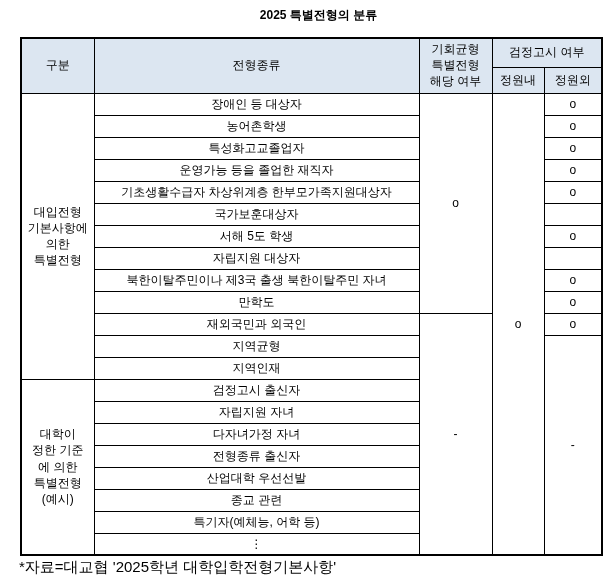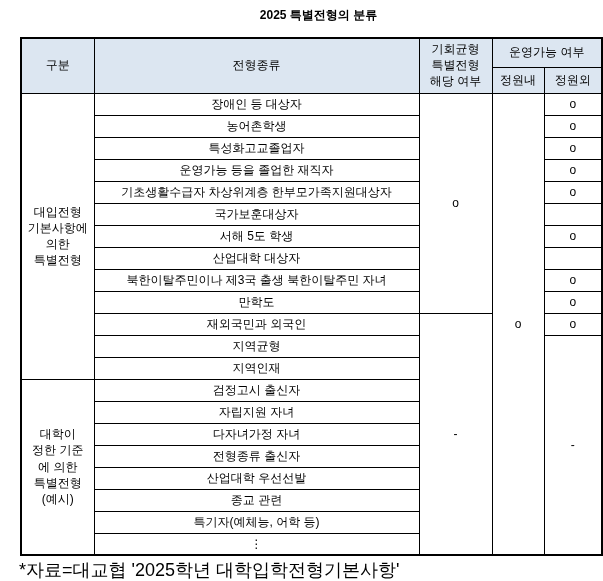--- a/index.html
+++ b/index.html
@@ -30,21 +30,21 @@
   .grid thead th { background: #dce6f1; }
   .hrow1 { height: 29px; }
   .hrow2 { height: 26px; }
   .grid tbody tr { height: 22px; }
   .multiline { white-space: pre-line; line-height: 1.32; }
   .mark { font-size: 11px; }
   .group-label { line-height: 1.35; }
 
   .footer {
     position: absolute; left: 19px; top: 558px;
-    font-size: 18px; color: #000; text-align: left;
+    font-size: 15px; color: #000; text-align: left;
   }
 </style>
 </head>
 <body>
 
 <div class="page">
 
   <div class="title">2025 특별전형의 분류</div>
 
   <table class="grid">
@@ -55,21 +55,21 @@
       <col style="width:52px">
       <col style="width:58px">
     </colgroup>
     <thead>
       <tr class="hrow1">
         <th rowspan="2">구분</th>
         <th rowspan="2">전형종류</th>
         <th rowspan="2" class="multiline">기회균형
 특별전형
 해당 여부</th>
-        <th colspan="2">운영가능 여부</th>
+        <th colspan="2">검정고시 여부</th>
       </tr>
       <tr class="hrow2">
         <th>정원내</th>
         <th>정원외</th>
       </tr>
     </thead>
     <tbody>
       <tr>
         <td rowspan="13" class="multiline group-label">대입전형
 기본사항에
@@ -98,21 +98,21 @@
       </tr>
       <tr>
         <td>국가보훈대상자</td>
         <td class="mark"></td>
       </tr>
       <tr>
         <td>서해 5도 학생</td>
         <td class="mark">o</td>
       </tr>
       <tr>
-        <td>산업대학 대상자</td>
+        <td>자립지원 대상자</td>
         <td class="mark"></td>
       </tr>
       <tr>
         <td>북한이탈주민이나 제3국 출생 북한이탈주민 자녀</td>
         <td class="mark">o</td>
       </tr>
       <tr>
         <td>만학도</td>
         <td class="mark">o</td>
       </tr>

